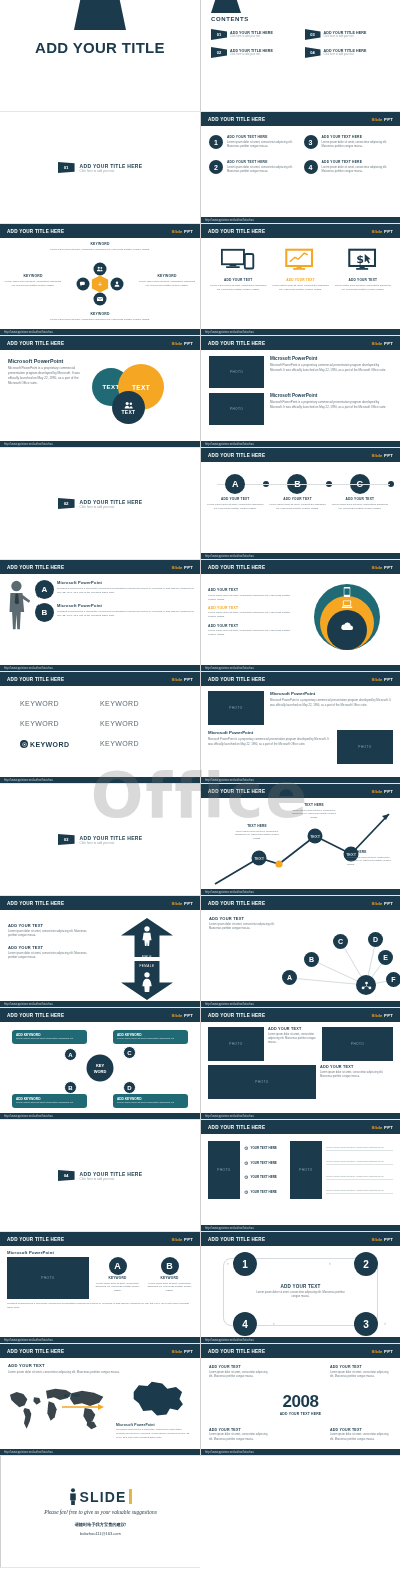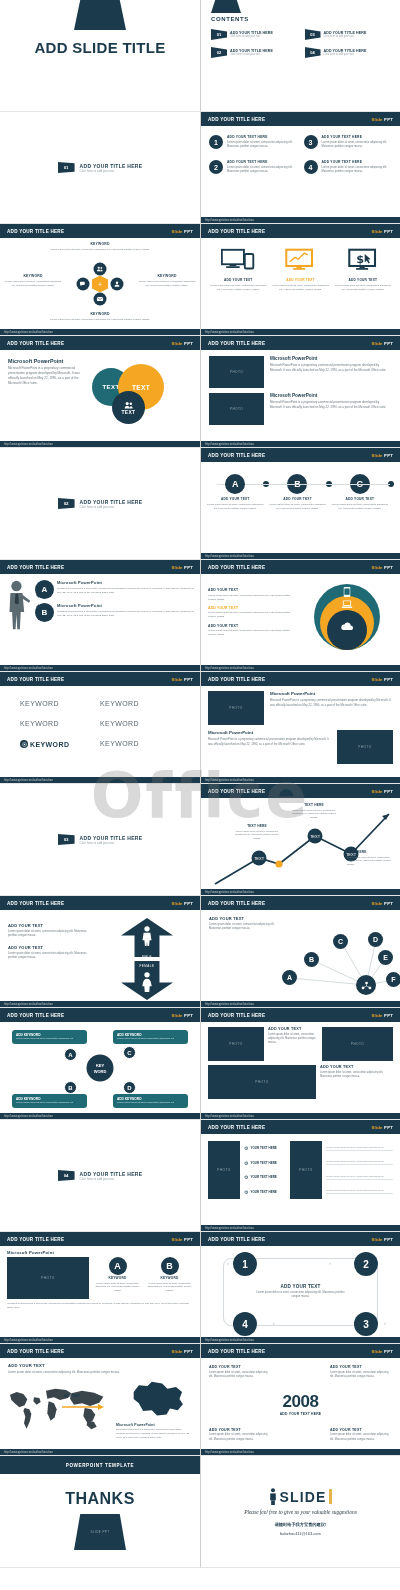--- a/index.html
+++ b/index.html
@@ -93,21 +93,21 @@
 
 <div class="wm">
     <span>Office</span>
   </div>
 
 <div class="grid">
 
   <div class="slide">
     <div class="s1">
       <div class="trap"></div>
-      <div class="big">ADD SLIDE TITLE</div>
+      <div class="big">ADD YOUR TITLE</div>
     </div>
 
   </div>
 
   <div class="slide rightcol">
     <div class="cont-trap"></div>
     <div class="cont-title">CONTENTS</div>
     <div class="cont-grid">
       <div class="cont-item">
         <div class="cont-flag">01</div>
@@ -822,27 +822,20 @@
         <div class="p sm" style="font-size:2.6px">Lorem ipsum dolor sit amet, consectetur adipiscing elit. Maecenas porttitor congue massa.</div>
       </div>
       <div style="position:absolute;left:50%;top:50%;transform:translate(-50%,-50%);text-align:center">
         <div style="font-size:17px;font-weight:bold;color:#1b3a4b;letter-spacing:-.5px">2008</div>
         <div style="font-size:3.4px;font-weight:bold;color:#1b3a4b;letter-spacing:.2px">ADD YOUR TEXT HERE</div>
       </div>
     </div>
     <div class="footer">http://www.pptstore.net/author/lotuchou</div>
   </div>
 
-  <div class="slide">
-    <div style="height:18px;background:#1b3a4b;color:#fff;display:flex;align-items:center;justify-content:center;font-size:4.6px;font-weight:bold;letter-spacing:.6px">POWERPOINT TEMPLATE</div>
-    <div style="display:flex;flex-direction:column;align-items:center;padding-top:16px">
-      <div style="font-size:16px;font-weight:bold;color:#1b3a4b;letter-spacing:.5px">THANKS</div>
-      <div style="width:52px;height:36px;background:#1b3a4b;clip-path:polygon(12% 0,88% 0,100% 100%,0 100%);margin-top:6px;display:flex;align-items:center;justify-content:center;color:#8ea4ae;font-size:3px;letter-spacing:.4px">SLIDE PPT</div>
-    </div>
-  </div>
 
   <div class="slide rightcol">
     <div style="display:flex;flex-direction:column;align-items:center;justify-content:center;height:112px;gap:4px">
       <div style="display:flex;align-items:center;gap:2px">
         <svg width="8" height="17" viewBox="0 0 10 22" fill="#1b3a4b">
             <circle cx="5" cy="3" r="2.6"></circle>
             <path d="M1.4 7h7.2v9H1.4z"></path>
             <path d="M2.6 16h4.8v6H2.6z"></path>
           </svg>
         <span style="font-size:14px;font-weight:bold;color:#1b3a4b;letter-spacing:1.2px">SLIDE</span>

